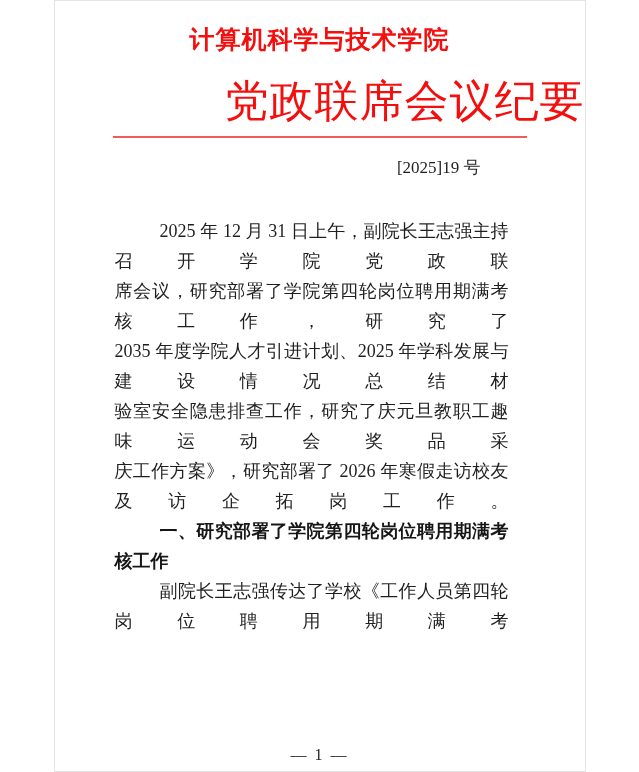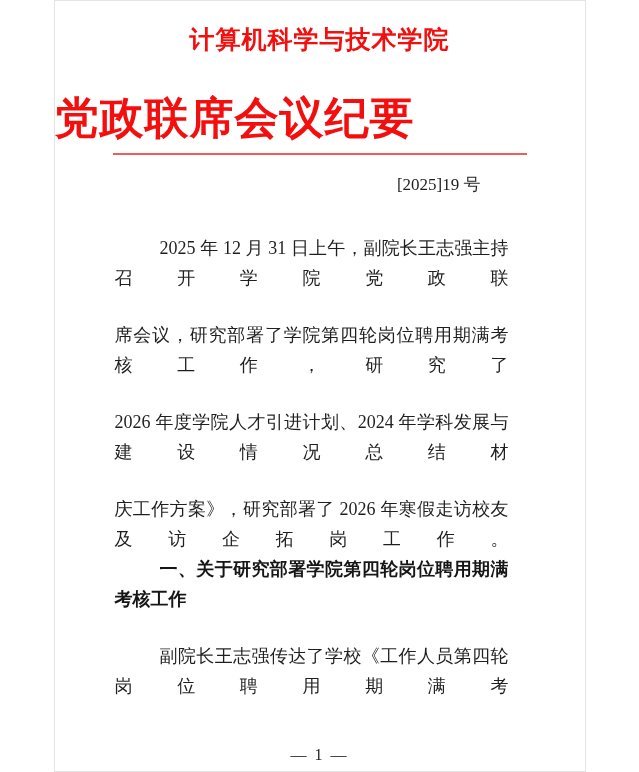--- a/index.html
+++ b/index.html
@@ -18,24 +18,24 @@
   .org-name {
     margin-top: 26px;
     text-align: center;
     font-size: 25px;
     font-weight: bold;
     letter-spacing: 1px;
     color: #f40f0f;
     line-height: 26px;
   }
   .doc-title {
-    margin-top: 44px;
-    text-align: left;
+    margin-top: 27px;
+    text-align: right;
     font-size: 44px;
-    font-weight: bold;
+    font-weight: normal;
     letter-spacing: 1px;
     color: #f40f0f;
     line-height: 44px;
   }
   .red-divider {
     width: 414px;
     height: 0;
     margin: 12px auto 0 auto;
     border-top: 2.5px solid #f25b5b;
   }
@@ -47,21 +47,21 @@
     color: #1f1f1f;
     line-height: 20px;
   }
   .doc-body {
     margin: 38px 76px 0 60px;
     font-size: 18px;
     line-height: 30px;
     color: #1f1f1f;
   }
   .line { text-align: justify; }
-  .line.fill { text-align-last: justify; margin-top: 27px; }
+  .line.fill { text-align-last: justify; }
   .line.indent { text-indent: 45px; }
   .line.heading {
     font-family: "Liberation Sans", "DejaVu Sans", sans-serif;
     font-weight: bold;
     color: #161616;
   }
   .page-number {
     position: absolute;
     bottom: 7px;
     left: 0;
@@ -81,21 +81,22 @@
 
   <div class="doc-title">党政联席会议纪要</div>
 
   <div class="red-divider"></div>
 
   <div class="doc-number">[2025]19 号</div>
 
   <div class="doc-body" id="doc-body">
       <div class="line indent fill">2025 年 12 月 31 日上午，副院长王志强主持召开学院党政联</div>
       <div class="line fill">席会议，研究部署了学院第四轮岗位聘用期满考核工作，研究了</div>
-      <div class="line fill">2026 年度学院人才引进计划、2024 年学科发展与建设情况总结材</div>
+      <div class="line fill">2035 年度学院人才引进计划、2025 年学科发展与建设情况总结材</div>
+      <div class="line fill">验室安全隐患排查工作，研究了庆元旦教职工趣味运动会奖品采</div>
       <div class="line fill">庆工作方案》，研究部署了 2026 年寒假走访校友及访企拓岗工作。</div>
-      <div class="line heading indent">一、关于研究部署学院第四轮岗位聘用期满考核工作</div>
+      <div class="line heading indent">一、研究部署了学院第四轮岗位聘用期满考核工作</div>
       <div class="line indent fill">副院长王志强传达了学校《工作人员第四轮岗位聘用期满考</div>
     </div>
 
   <div class="page-number">— 1 —</div>
 
 </div>
 
 </body></html>

